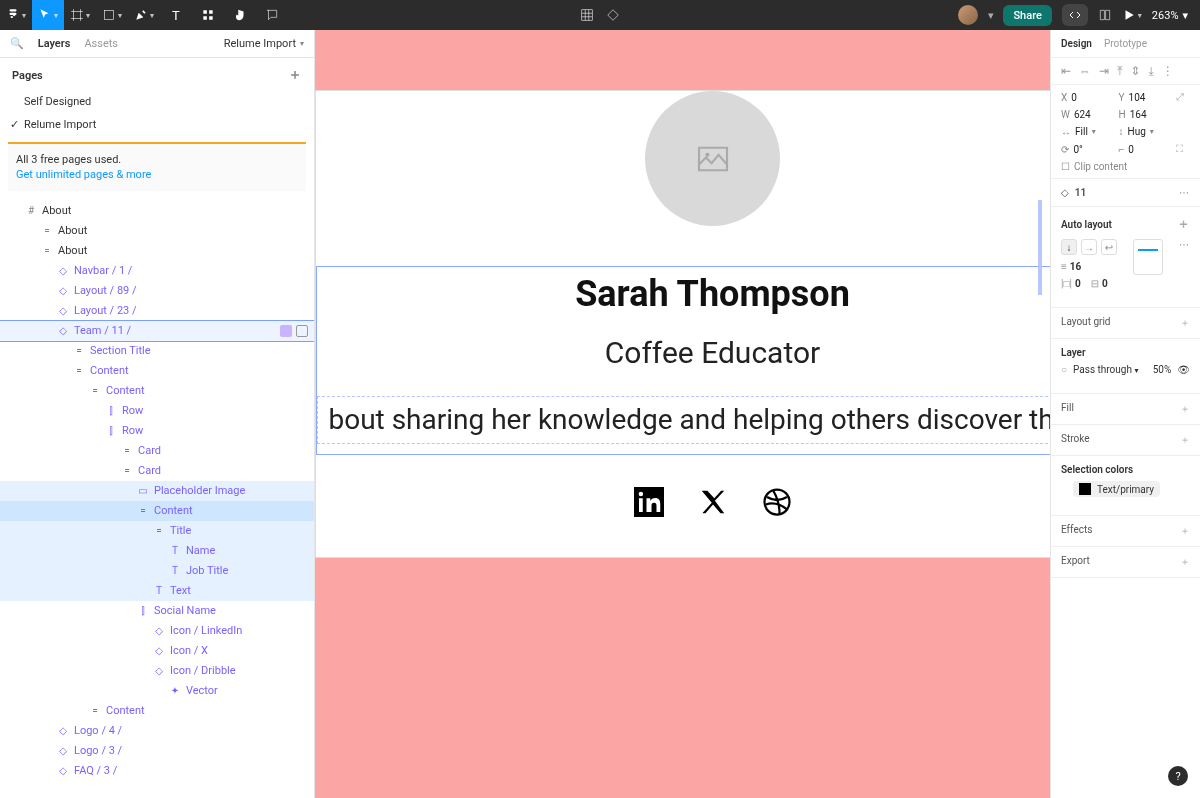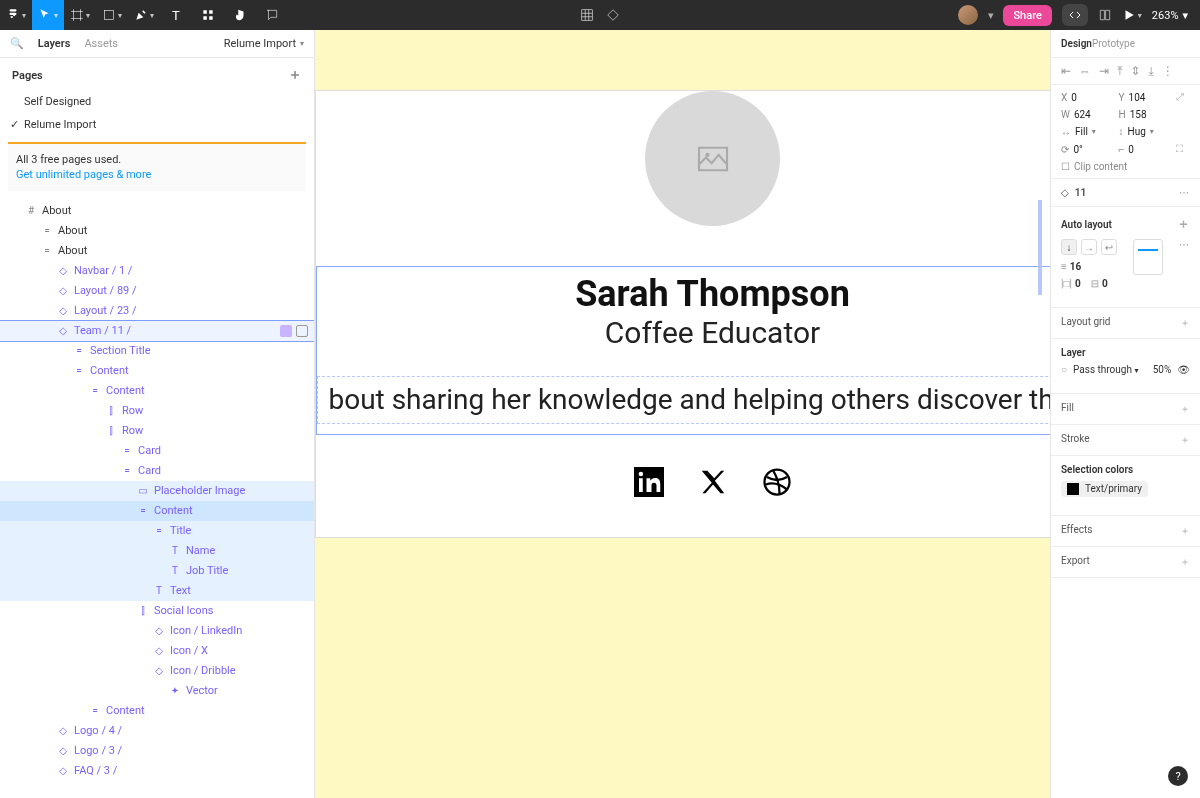--- a/index.html
+++ b/index.html
@@ -8,21 +8,21 @@
 
 .top-toolbar { height: 30px; background: #2c2c2c; display: flex; align-items: center; color: #fff; font-size: 11px; }
 .top-toolbar .left-tools { display: flex; height: 100%; }
 .tool-btn { width: 32px; height: 30px; display: flex; align-items: center; justify-content: center; color: #fff; cursor: pointer; }
 .tool-btn.active { background: #0d99ff; }
 .tool-btn svg { width: 14px; height: 14px; }
 .tool-btn .caret { font-size: 8px; margin-left: 2px; opacity: .7; }
 .top-toolbar .center-tools { position: absolute; left: 50%; transform: translateX(-50%); display: flex; gap: 12px; }
 .top-toolbar .right-tools { margin-left: auto; display: flex; align-items: center; gap: 10px; padding-right: 12px; }
 .avatar { width: 20px; height: 20px; border-radius: 50%; background: linear-gradient(135deg,#c97,#864); }
-.share-btn { background: #ec4899; color:#fff; padding: 4px 10px; border-radius: 6px; font-size: 11px; font-weight: 500; }
+.share-btn { background: #0f766e; color:#fff; padding: 4px 10px; border-radius: 6px; font-size: 11px; font-weight: 500; }
 .devmode-btn { width: 26px; height: 22px; background:#444; border-radius: 6px; display:flex; align-items:center; justify-content:center; }
 .zoom { font-size: 11px; color:#fff; display:flex; align-items:center; gap:4px; }
 
 
 .left-panel { position: absolute; top: 30px; left: 0; width: 315px; bottom: 0; background:#fff; border-right:1px solid #e5e5e5; display:flex; flex-direction:column; font-size:11px; color:#333; }
 .tabs { display:flex; align-items:center; height:28px; border-bottom:1px solid #e5e5e5; padding:0 10px; gap:14px; }
 .tabs .search-ic { opacity:.6; }
 .tabs .tab { cursor:pointer; }
 .tabs .tab.active { font-weight:600; }
 .tabs .filename { margin-left:auto; color:#333; display:flex; align-items:center; gap:4px; }
@@ -43,56 +43,56 @@
 .layer-row.selected { background:#e5f1ff; }
 .layer-row.selected-strong { background:#cfe6ff; }
 .layer-row .vis { margin-left:auto; display:flex; gap:4px; }
 .layer-row .vis span { width:12px; height:12px; border-radius:2px; }
 
 
 .ind-0{padding-left:24px}.ind-1{padding-left:40px}.ind-2{padding-left:56px}.ind-3{padding-left:72px}.ind-4{padding-left:88px}
 .ind-5{padding-left:104px}.ind-6{padding-left:120px}.ind-7{padding-left:136px}.ind-8{padding-left:152px}.ind-9{padding-left:168px}
 
 
-.canvas { position:absolute; top:30px; left:315px; right:150px; bottom:0; background:#fef9c3; overflow:hidden; }
+.canvas { position:absolute; top:30px; left:315px; right:150px; bottom:0; background:#fca5a5; overflow:hidden; }
 .frame { position:absolute; top:60px; left:0; right:-60px; background:#fff; border:1px solid #ddd; padding-bottom:40px;}
 .placeholder-circle { width:135px; height:135px; border-radius:50%; background:#d9d9d9; margin:0 auto; display:flex; align-items:center; justify-content:center; margin-bottom:40px; }
 .placeholder-circle svg{ width:34px; height:28px; fill:#bdbdbd;}
 .sel-box { border:1px solid #8aa8ff; }
 .name { font-size:36px; font-weight:700; text-align:center; color:#111; }
-.job  { font-size:30px; text-align:center; margin-top:0; color:#222; }
+.job  { font-size:30px; text-align:center; margin-top:20px; color:#222; }
 .sel-inner { margin-top:26px; border:1px dashed #b7c6ff; padding:4px 0;}
 .bio  { font-size:28px; text-align:center; line-height:1.35; color:#222;}
 .socials { display:flex; gap:34px; justify-content:center; margin-top:32px;}
 .socials svg { width:30px; height:30px; }
 .guide-v{position:absolute; top:170px; right:8px; width:4px; height:95px; background:#bac7ff;}
 
 
 .right-panel { position:absolute; top:30px; right:0; width:150px; bottom:0; background:#fff; border-left:1px solid #e5e5e5; font-size:10px; color:#333; overflow-y:auto;}
-.rp-tabs{display:flex; padding:8px 10px; border-bottom:1px solid #eee;}
+.rp-tabs{display:flex; gap:12px; padding:8px 10px; border-bottom:1px solid #eee;}
 .rp-tabs .t{cursor:pointer;} .rp-tabs .t.active{font-weight:600;}
 .align-row{display:flex; gap:8px; padding:6px 10px; color:#999; border-bottom:1px solid #eee;}
 .align-row span{font-size:12px;}
 .prop-grid{padding:6px 10px; border-bottom:1px solid #eee; display:grid; grid-template-columns:1fr 1fr 14px; row-gap:6px; align-items:center;}
 .pg-cell{display:flex; gap:4px; align-items:center; color:#888;}
 .pg-cell b{color:#222; font-weight:400;}
 .section{padding:8px 10px 18px; border-bottom:1px solid #eee;}
 .section h4{font-size:10px; font-weight:600; margin-bottom:6px; display:flex; justify-content:space-between; align-items:center;}
 .section h4 .plus{color:#aaa; font-size:13px;}
 .al-controls{display:flex; gap:16px; align-items:flex-start;}
 .al-dir{display:flex; gap:4px;}
 .al-dir span{width:16px;height:16px;border:1px solid #ddd;border-radius:3px;display:flex;align-items:center;justify-content:center;font-size:10px;color:#888;}
 .al-dir span.active{background:#f0f0f0;color:#333;}
 .al-grid{width:36px;height:36px;border:1px solid #ddd;border-radius:3px;position:relative;}
 .al-grid::before{content:"";position:absolute;left:4px;right:4px;top:9px;height:2px;background:#0d99ff;}
 .al-nums{display:flex; gap:10px; margin-top:6px; color:#999;}
 .al-nums span{display:flex; gap:3px; align-items:center;}
 .plain-row{display:flex; justify-content:space-between; padding:8px 10px; border-bottom:1px solid #eee; color:#555;}
 .plain-row .plus{color:#aaa;}
-.pill{display:inline-flex; align-items:flex-start; gap:6px; background:#f0f0f0; border-radius:4px; padding:2px 6px;}
+.pill{display:inline-flex; align-items:center; gap:6px; background:#f0f0f0; border-radius:4px; padding:2px 6px;margin-left:12px;}
 .pill .sw{width:12px;height:12px;background:#000;}
 .help-btn{position:absolute; right:12px; bottom:12px; width:20px;height:20px;border-radius:50%;background:#2c2c2c;color:#fff;display:flex;align-items:center;justify-content:center;font-size:11px;}
 .dots{letter-spacing:1px; color:#888;}
 </style>
 </head>
 <body>
 
 <div class="top-toolbar">
   <div class="left-tools">
     <div class="tool-btn">
@@ -287,21 +287,21 @@
       <div class="layer-row ind-9 purple selected">
         <span class="icon">T</span>
         <span>Job Title</span>
       </div>
       <div class="layer-row ind-8 purple selected">
         <span class="icon">T</span>
         <span>Text</span>
       </div>
       <div class="layer-row ind-7 purple">
         <span class="icon">⫿</span>
-        <span>Social Icons</span>
+        <span>Social Name</span>
       </div>
       <div class="layer-row ind-8 purple">
         <span class="icon">◇</span>
         <span>Icon / LinkedIn</span>
       </div>
       <div class="layer-row ind-8 purple">
         <span class="icon">◇</span>
         <span>Icon / X</span>
       </div>
       <div class="layer-row ind-8 purple">
@@ -388,21 +388,21 @@
         <span>Y</span>
         <b>104</b>
       </div>
     <span style="color:#aaa">⤢</span>
     <div class="pg-cell">
         <span>W</span>
         <b>624</b>
       </div>
     <div class="pg-cell">
         <span>H</span>
-        <b>158</b>
+        <b>164</b>
       </div>
     <span></span>
     <div class="pg-cell">↔ <b>Fill</b> <span style="font-size:8px">▾</span></div>
     <div class="pg-cell">↕ <b>Hug</b> <span style="font-size:8px">▾</span></div>
     <span></span>
     <div class="pg-cell">⟳ <b>0°</b></div>
     <div class="pg-cell">⌐ <b>0</b></div>
     <span style="color:#aaa">⛶</span>
     <div class="pg-cell" style="grid-column:1/4">☐ <span>Clip content</span></div>
   </div>

